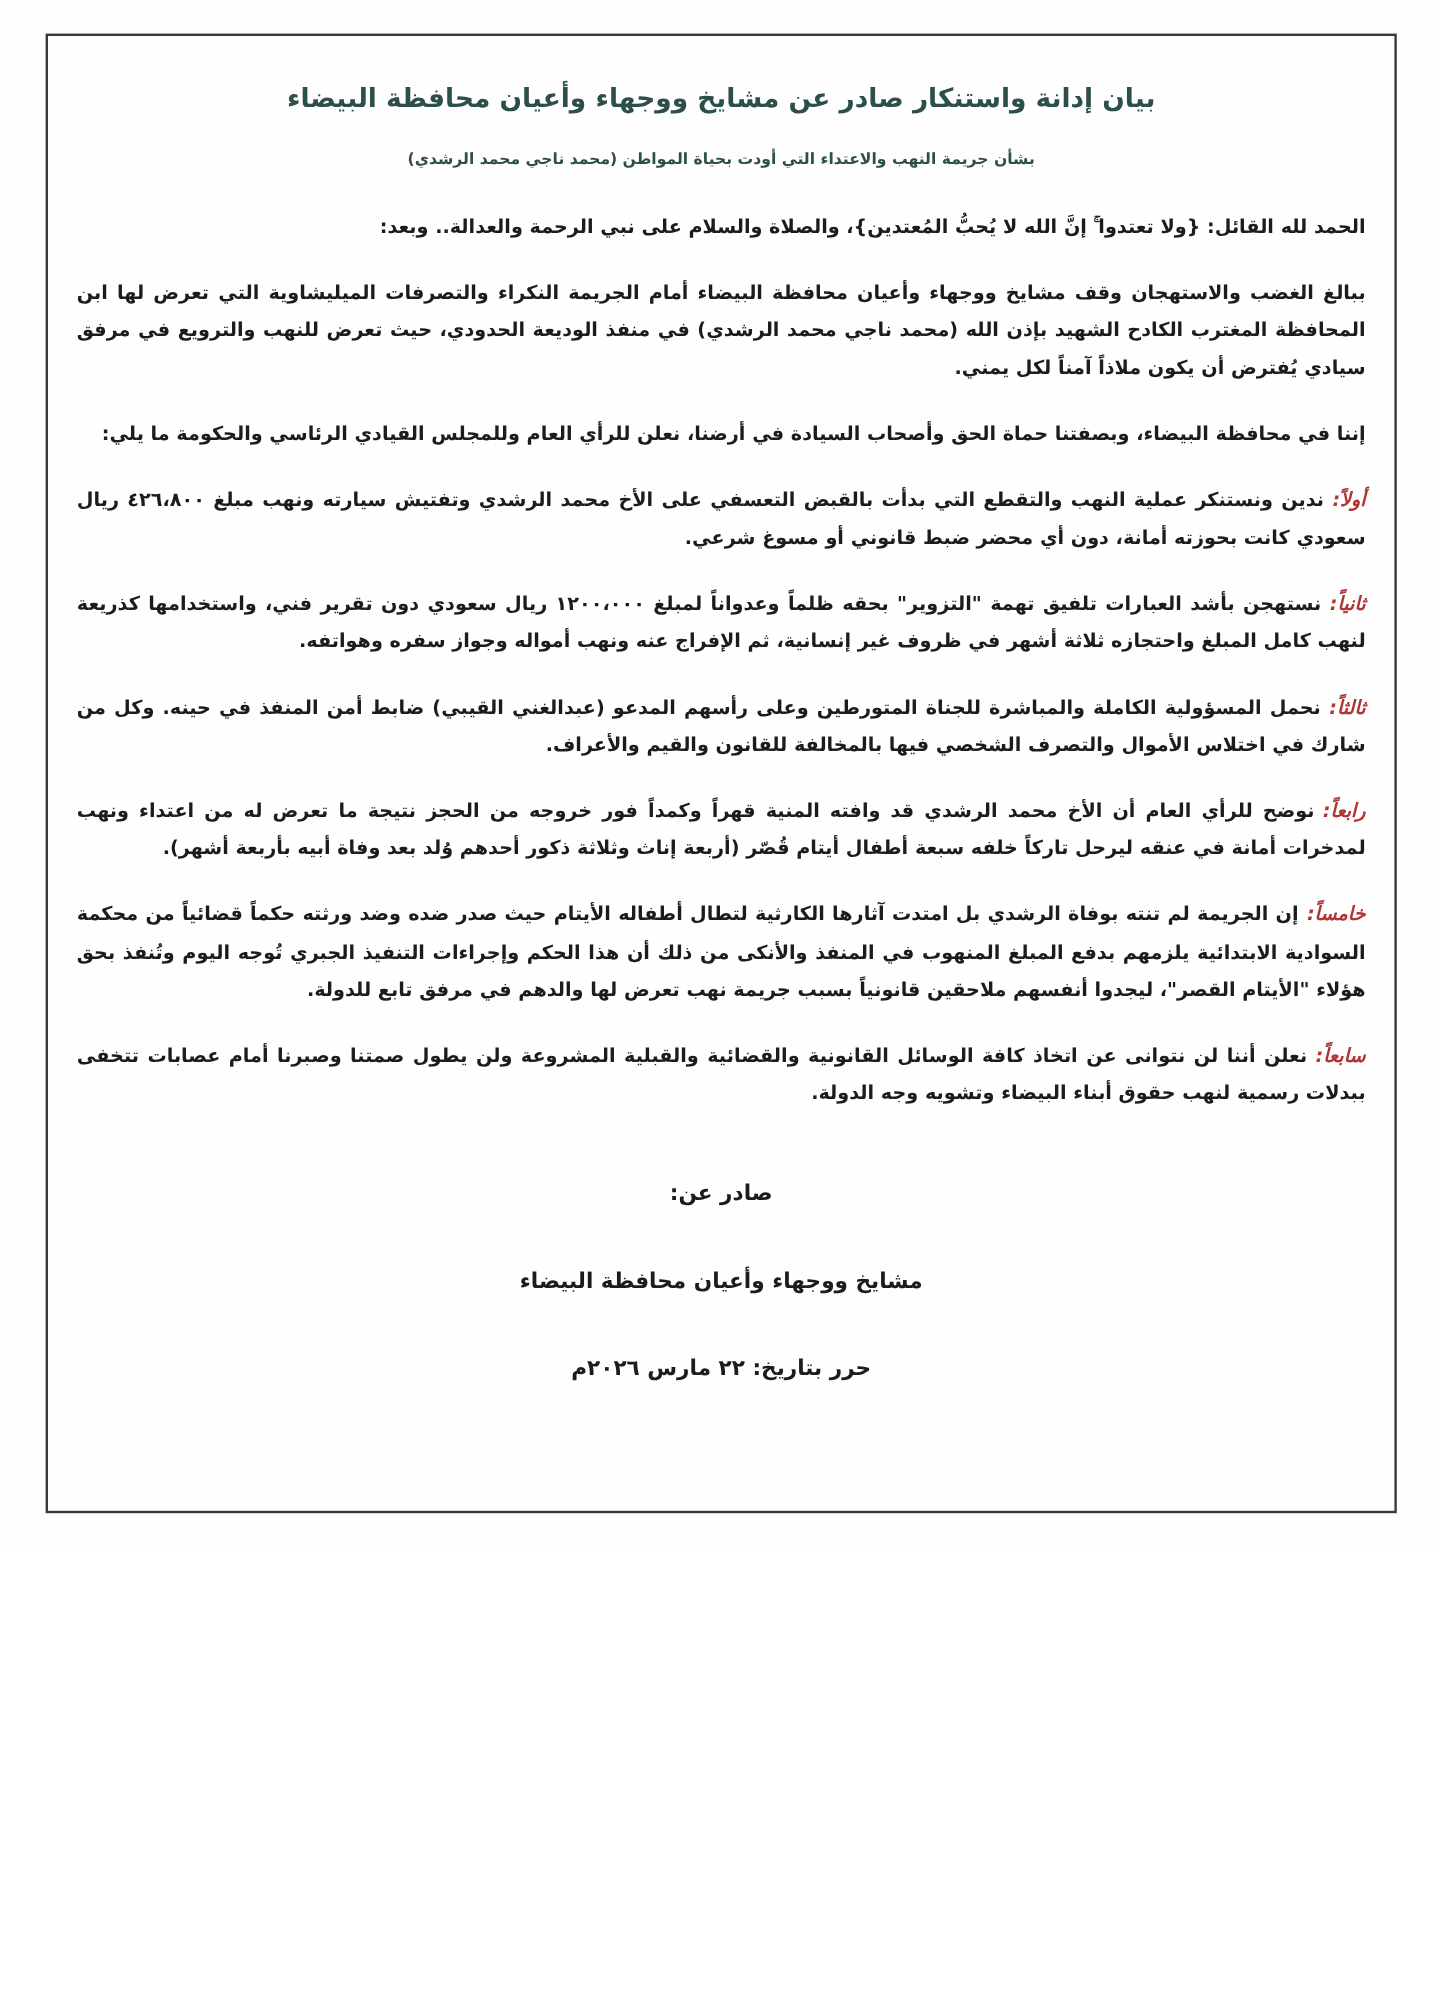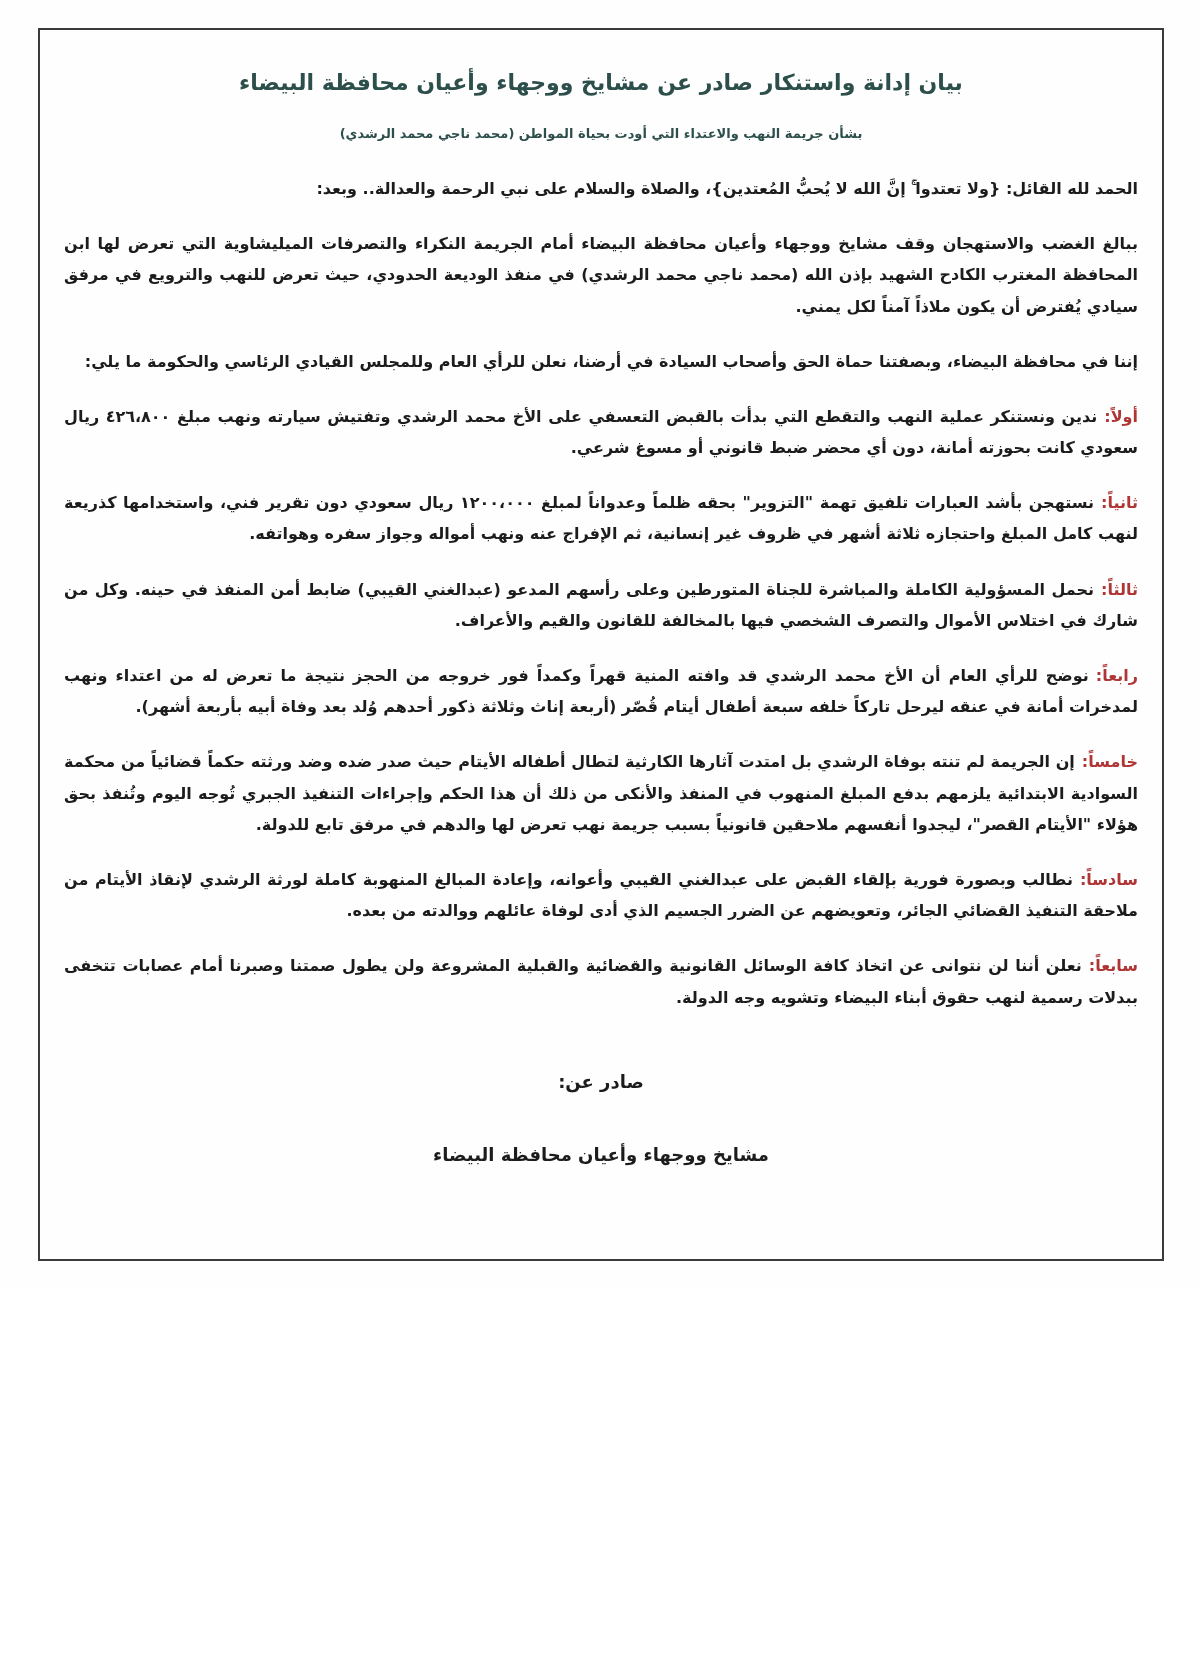--- a/index.html
+++ b/index.html
@@ -50,20 +50,21 @@
     line-height: 1.95;
     text-align: justify;
     margin: 0 0 24px 0;
   }
   .opening {
     text-align: right;
   }
   .item .label {
     color: #b03636;
     margin-left: 7px;
+    font-style: italic;
   }
   .footer-line {
     text-align: center;
     font-size: 18px;
     font-weight: bold;
     color: #1c1c1c;
     margin: 0 0 52px 0;
   }
   .footer-block {
     margin-top: 58px;
@@ -97,27 +98,25 @@
     </p>
 
     <p class="body-text item">
       <span class="label">رابعاً:</span><span>نوضح للرأي العام أن الأخ محمد الرشدي قد وافته المنية قهراً وكمداً فور خروجه من الحجز نتيجة ما تعرض له من اعتداء ونهب لمدخرات أمانة في عنقه ليرحل تاركاً خلفه سبعة أطفال أيتام قُصّر (أربعة إناث وثلاثة ذكور أحدهم وُلد بعد وفاة أبيه بأربعة أشهر).</span>
     </p>
 
     <p class="body-text item">
       <span class="label">خامساً:</span><span>إن الجريمة لم تنته بوفاة الرشدي بل امتدت آثارها الكارثية لتطال أطفاله الأيتام حيث صدر ضده وضد ورثته حكماً قضائياً من محكمة السوادية الابتدائية يلزمهم بدفع المبلغ المنهوب في المنفذ والأنكى من ذلك أن هذا الحكم وإجراءات التنفيذ الجبري تُوجه اليوم وتُنفذ بحق هؤلاء "الأيتام القصر"، ليجدوا أنفسهم ملاحقين قانونياً بسبب جريمة نهب تعرض لها والدهم في مرفق تابع للدولة.</span>
     </p>
 
-    <p class="body-text item">
-      <span class="label">سادساً:</span><span>نطالب وبصورة فورية بإلقاء القبض على عبدالغني القيبي وأعوانه، وإعادة المبالغ المنهوبة كاملة لورثة الرشدي لإنقاذ الأيتام من ملاحقة التنفيذ القضائي الجائر، وتعويضهم عن الضرر الجسيم الذي أدى لوفاة عائلهم ووالدته من بعده.</span>
-    </p>
 
     <p class="body-text item">
       <span class="label">سابعاً:</span><span>نعلن أننا لن نتوانى عن اتخاذ كافة الوسائل القانونية والقضائية والقبلية المشروعة ولن يطول صمتنا وصبرنا أمام عصابات تتخفى ببدلات رسمية لنهب حقوق أبناء البيضاء وتشويه وجه الدولة.</span>
     </p>
 
     <div class="footer-block">
       <p class="footer-line">صادر عن:</p>
       <p class="footer-line">مشايخ ووجهاء وأعيان محافظة البيضاء</p>
+      <p class="footer-line">حرر بتاريخ: ٢٢ مارس ٢٠٢٦م</p>
     </div>
 
   </div>
 </div>
 
 </body></html>

